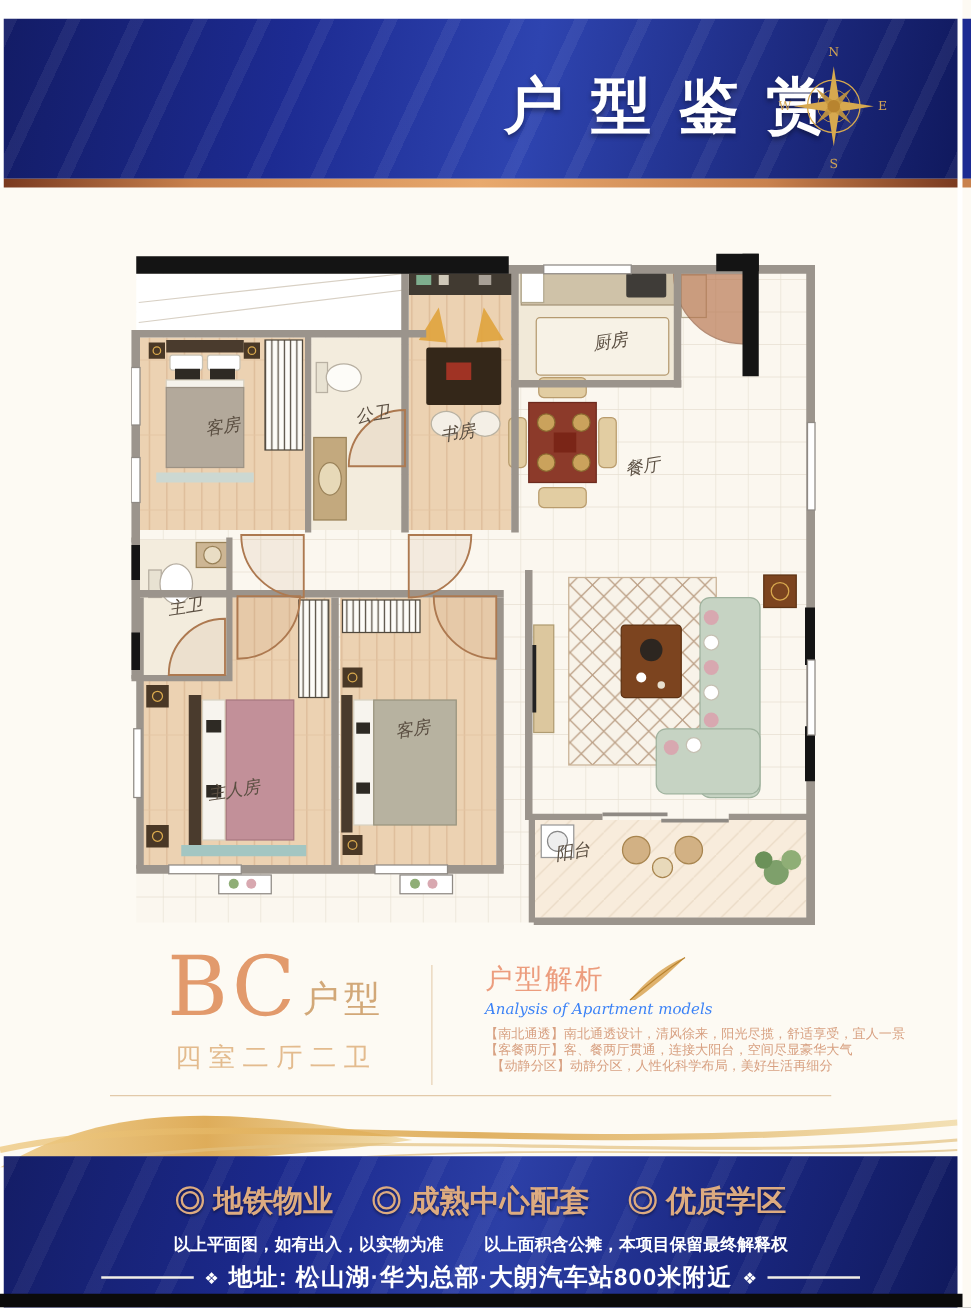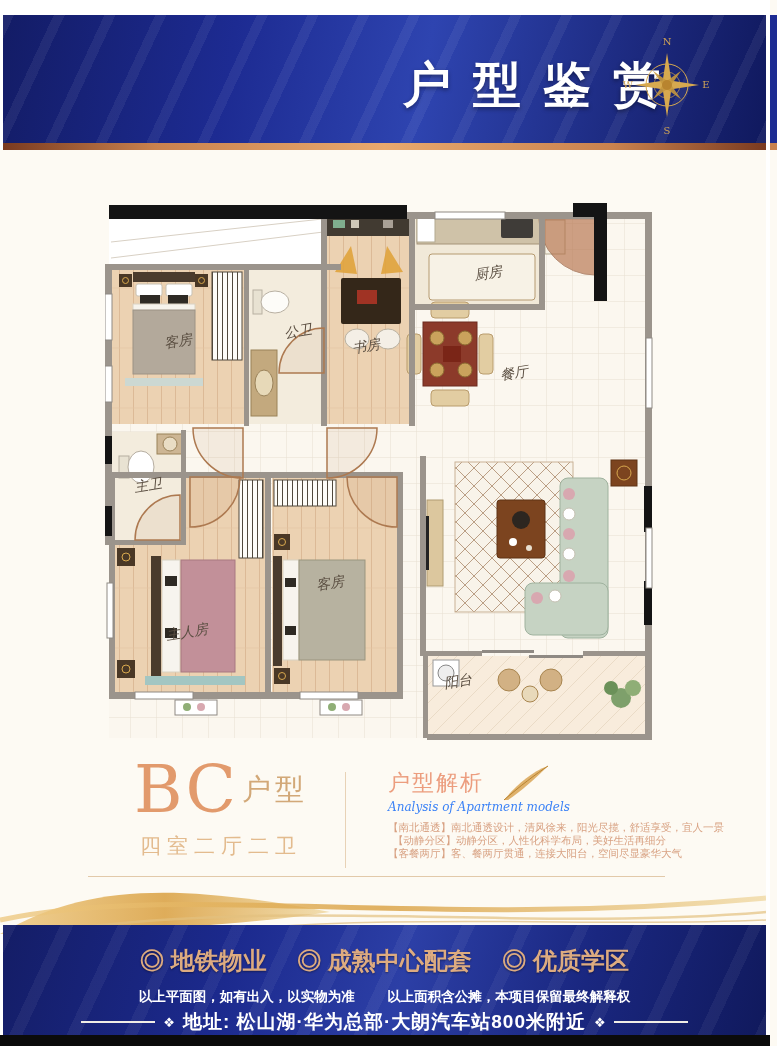--- a/index.html
+++ b/index.html
@@ -20,21 +20,21 @@
   .compass{position:absolute;left:618px;top:18px;z-index:2;}
   .copper-bar{position:absolute;left:3px;top:143px;width:763px;height:7px;
     background:linear-gradient(90deg,#7a3a20,#c9824e 20%,#e8a96e 50%,#c9824e 80%,#7a3a20);}
 
   
   .plan{position:absolute;left:105px;top:198px;width:556px;height:548px;}
   .plan svg text{font-family:"DejaVu Serif", serif;font-style:italic;fill:#5b4f42;}
 
   
   .unit-block{position:absolute;left:110px;top:760px;width:222px;text-align:center;}
-  .unit-title{display:flex;align-items:center;justify-content:center;gap:4px;}
+  .unit-title{display:flex;align-items:flex-end;justify-content:center;gap:4px;}
   .unit-code{font-family:"DejaVu Serif", serif;font-size:66px;line-height:60px;color:#e29a6c;letter-spacing:2px;}
   .unit-suffix{font-size:29px;color:#d2a878;letter-spacing:4px;}
   .unit-layout{margin-top:12px;font-size:21px;color:#e3bb8e;letter-spacing:6px;}
   .unit-area{margin-top:6px;font-size:16px;color:#e3bb8e;}
   .unit-area .approx{font-size:10px;}
   .divider-v{position:absolute;left:345px;top:772px;width:1px;height:96px;background:#e8d2b6;}
   .rule-h{position:absolute;left:88px;top:876px;width:577px;height:1px;background:#e2c9a9;}
 
   
   .analysis{position:absolute;left:388px;top:768px;width:278px;}
@@ -371,22 +371,22 @@
     <div class="analysis-title">户型解析</div>
     <div class="feather">
       <svg width="52" height="38" viewBox="0 0 52 38">
         <path d="M4 36 C14 24 30 8 48 2 C36 14 20 28 8 36 Z" fill="#dcaa5e" opacity="0.9"></path>
         <path d="M4 36 C20 22 36 10 48 2" stroke="#b9832f" stroke-width="1" fill="none"></path>
       </svg>
     </div>
     <div class="analysis-sub">Analysis of Apartment models</div>
     <div class="analysis-items">
       <div class="analysis-item">【南北通透】南北通透设计，清风徐来，阳光尽揽，舒适享受，宜人一景</div>
+      <div class="analysis-item">【客餐两厅】客、餐两厅贯通，连接大阳台，空间尽显豪华大气</div>
       <div class="analysis-item">【动静分区】动静分区，人性化科学布局，美好生活再细分</div>
-      <div class="analysis-item">【客餐两厅】客、餐两厅贯通，连接大阳台，空间尽显豪华大气</div>
     </div>
   </div>
 
   <div class="swoosh">
     <svg width="766" height="62" viewBox="0 0 766 62">
       <defs>
         <linearGradient id="gg" x1="0" y1="0" x2="1" y2="0">
           <stop offset="0" stop-color="#eeca84"></stop>
             <stop offset="0.5" stop-color="#d99f3f"></stop>
             <stop offset="1" stop-color="#f0d9a4"></stop>

